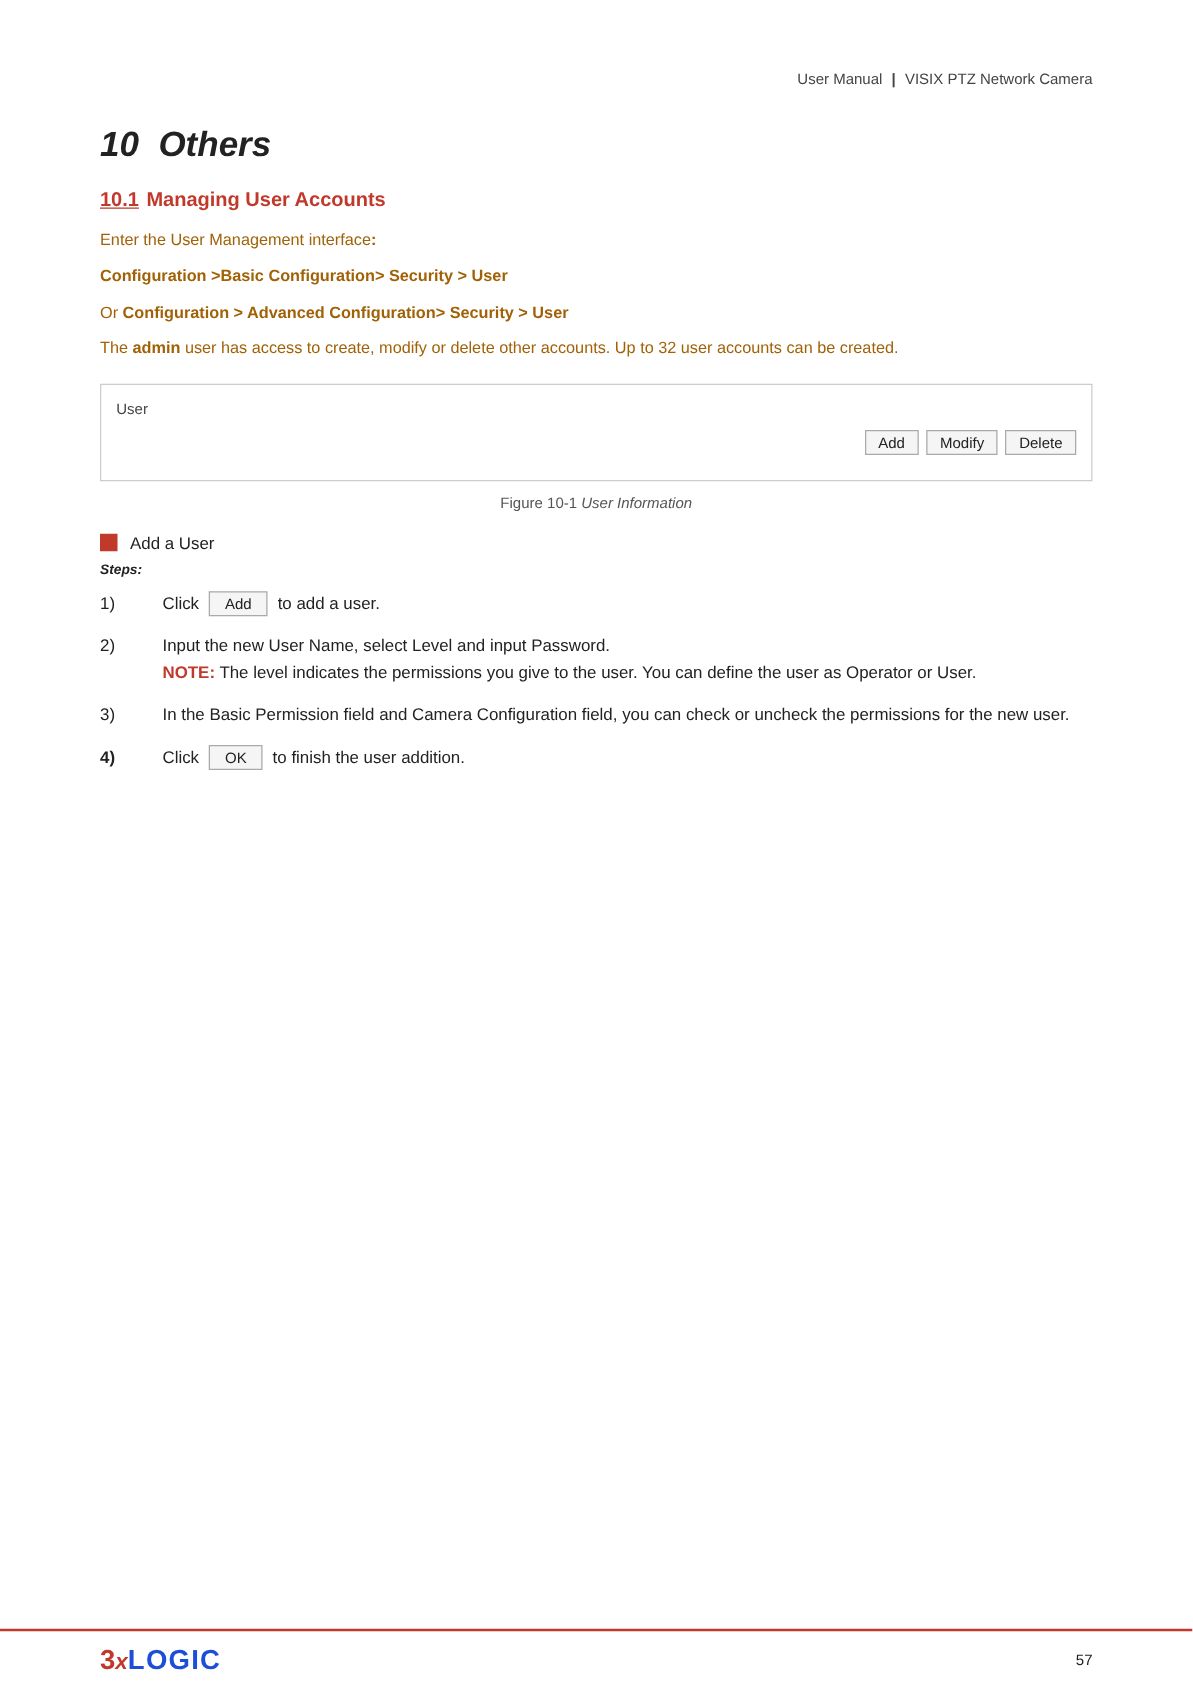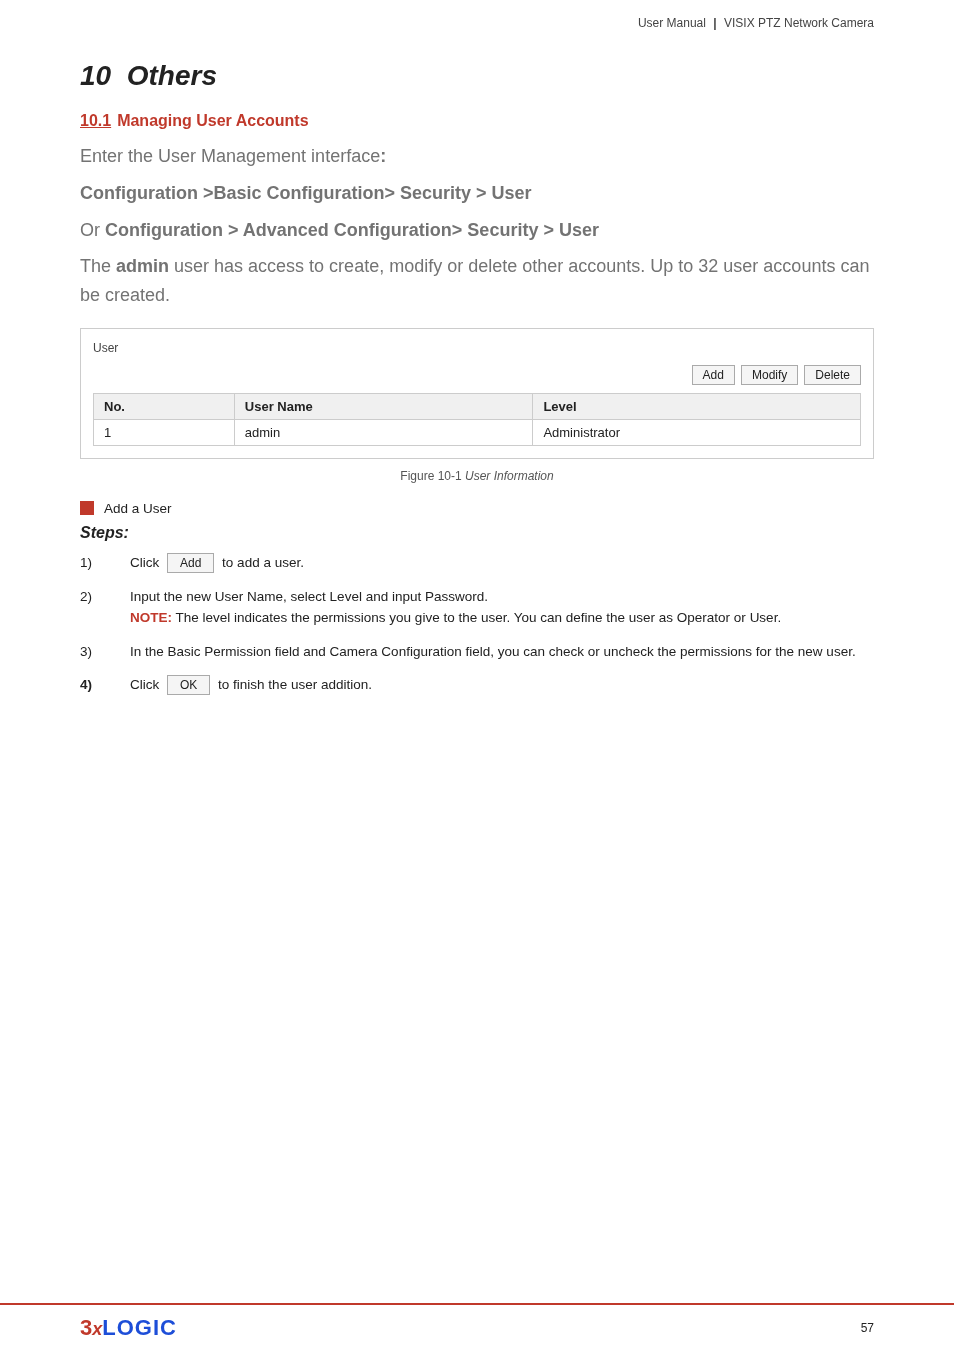--- a/index.html
+++ b/index.html
@@ -8,21 +8,21 @@
       font-size: 14px;
       color: #222;
       background: #fff;
       width: 954px;
       min-height: 1351px;
       position: relative;
     }
     .page {
       width: 954px;
       min-height: 1351px;
-      padding: 16px 80px 80px 80px;
+      padding: 56px 80px 80px 80px;
       position: relative;
     }
     .header-right {
       text-align: right;
       font-size: 12px;
       color: #444;
       margin-bottom: 30px;
     }
     .header-right .separator {
       font-weight: bold;
@@ -46,22 +46,22 @@
       margin-bottom: 12px;
       display: flex;
       align-items: baseline;
       gap: 6px;
     }
     .section-number {
       font-weight: bold;
       text-decoration: underline;
     }
     .body-text {
-      font-size: 18px;
-      color: #737373;
+      font-size: 13px;
+      color: #a16207;
       margin-bottom: 8px;
       line-height: 1.6;
     }
     .body-text .bold {
       font-weight: bold;
     }
     .user-table-container {
       border: 1px solid #ccc;
       margin: 18px 0 10px 0;
       padding: 12px 12px 12px 12px;
@@ -124,21 +124,21 @@
       display: inline-block;
       flex-shrink: 0;
     }
     .add-user-label {
       font-size: 13.5px;
       color: #222;
     }
     .steps-label {
       font-weight: bold;
       font-style: italic;
-      font-size: 16px;
+      font-size: 11px;
       margin-bottom: 10px;
       margin-left: 0;
     }
     .steps-list {
       list-style: none;
       padding: 0;
     }
     .steps-list li {
       display: flex;
       align-items: flex-start;
@@ -231,36 +231,20 @@
     The <span class="bold">admin</span> user has access to create, modify or delete other accounts. Up to 32 user accounts can be created.
   </p>
 
   <div class="user-table-container">
     <div class="user-table-label">User</div>
     <div class="table-toolbar">
       <button class="table-btn">Add</button>
       <button class="table-btn">Modify</button>
       <button class="table-btn">Delete</button>
     </div>
-    <table class="data-table">
-      <thead>
-        <tr>
-          <th>No.</th>
-          <th>User Name</th>
-          <th>Level</th>
-        </tr>
-      </thead>
-      <tbody>
-        <tr>
-          <td>1</td>
-          <td>admin</td>
-          <td>Administrator</td>
-        </tr>
-      </tbody>
-    </table>
   </div>
 
   <p class="figure-caption">
     Figure 10-1 <em>User Information</em>
   </p>
 
   <div class="section-marker">
     <span class="red-square"></span>
     <span class="add-user-label">Add a User</span>
   </div>

